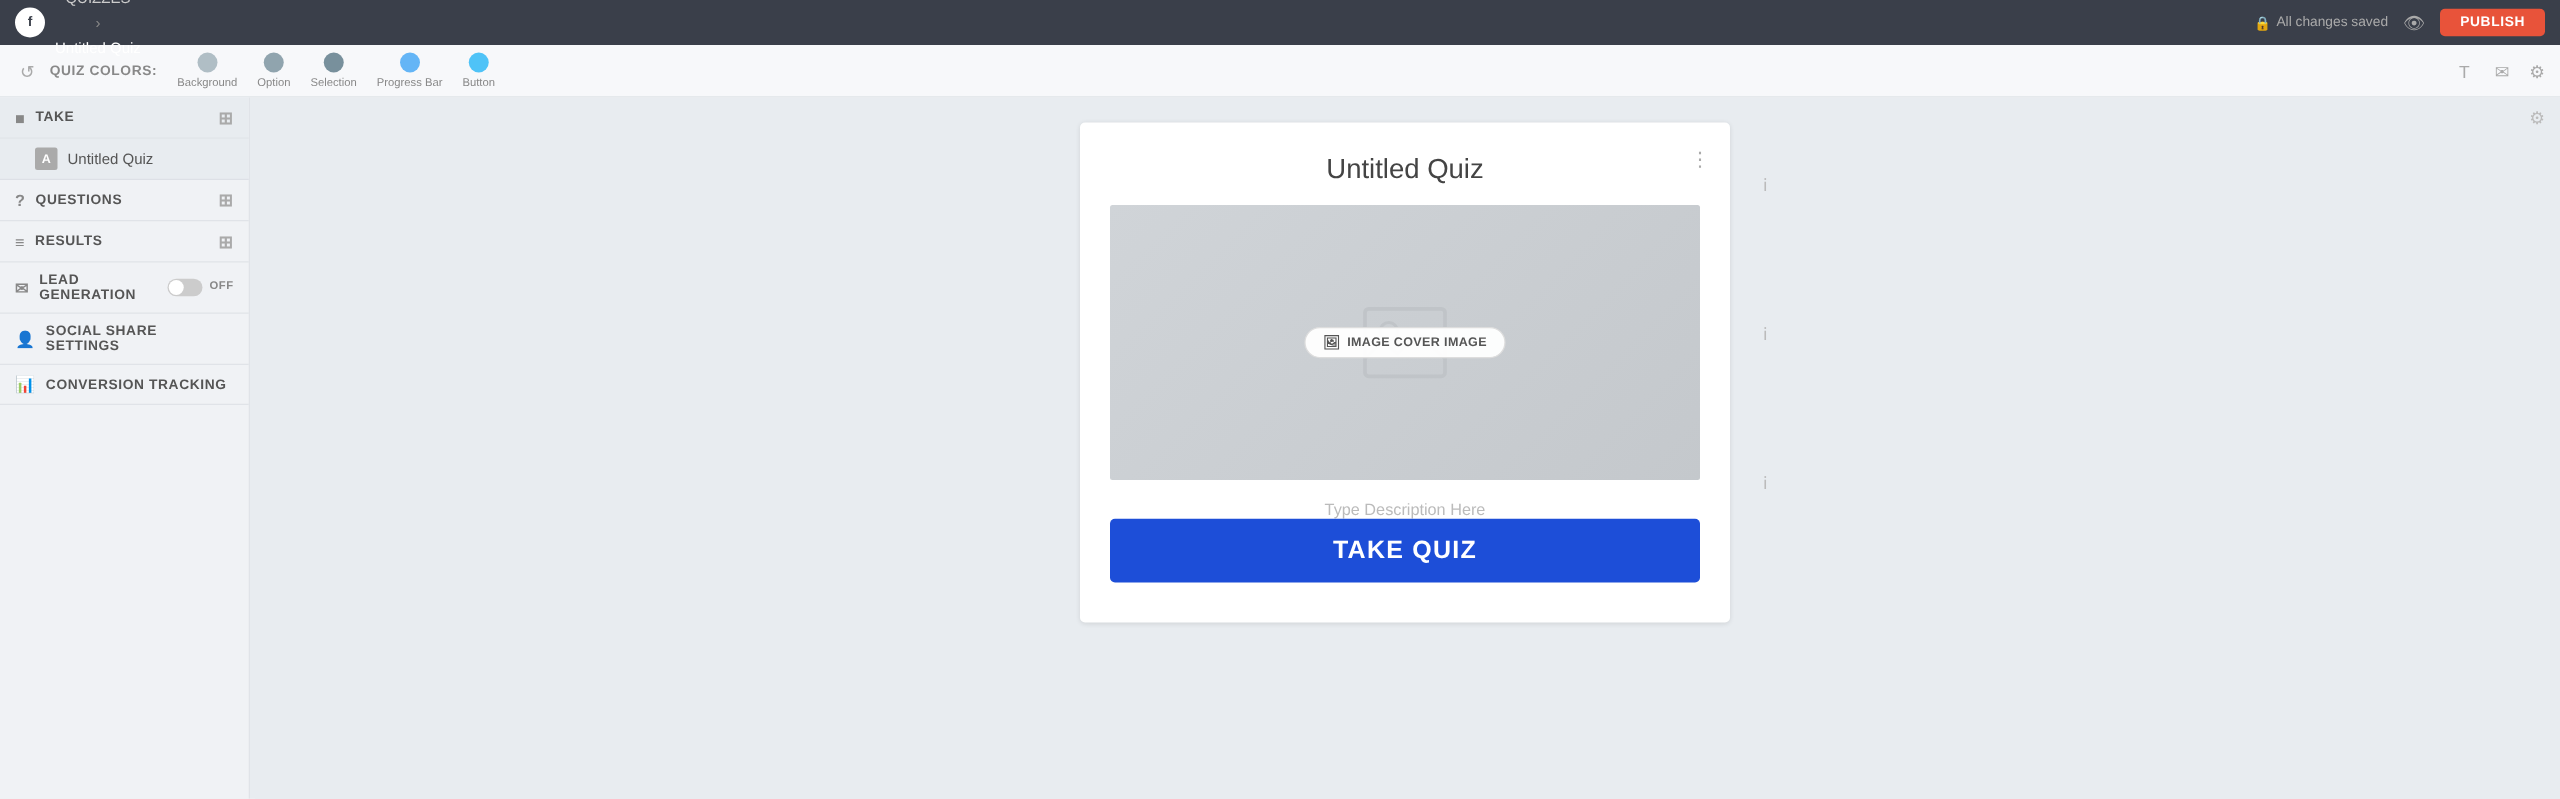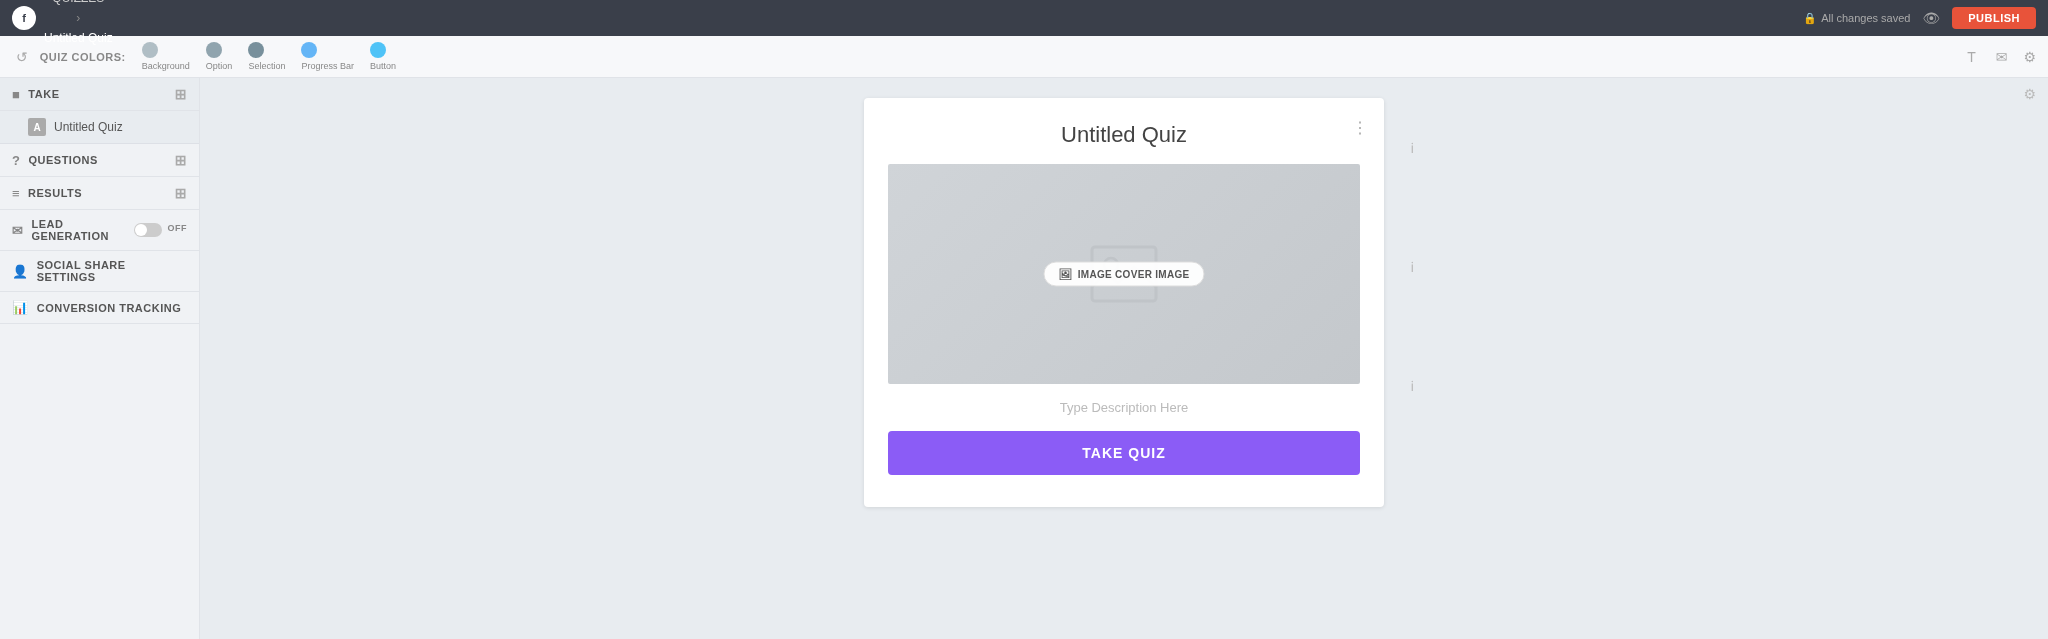--- a/index.html
+++ b/index.html
@@ -46,21 +46,21 @@
       background: #f7f8fa;
       border-bottom: 1px solid #e0e3e8;
       display: flex;
       align-items: center;
       padding: 0 12px;
       gap: 0;
     }
     .toolbar-left { display: flex; align-items: center; gap: 8px; }
     .quiz-colors-label { font-size: 11px; font-weight: 600; color: #888; margin-right: 8px; letter-spacing: 0.5px; }
     .color-swatches { display: flex; align-items: center; gap: 16px; }
-    .color-swatch-item { display: flex; flex-direction: column; align-items: flex-start; gap: 3px; cursor: pointer; }
+    .color-swatch-item { display: flex; flex-direction: column; align-items: center; gap: 3px; cursor: pointer; }
     .color-dot {
       width: 16px; height: 16px;
       border-radius: 50%;
     }
     .color-swatch-label { font-size: 9px; color: #888; }
     .toolbar-right { margin-left: auto; display: flex; align-items: center; gap: 12px; }
     .toolbar-icon { color: #aaa; font-size: 14px; cursor: pointer; padding: 4px; }
     .settings-icon-right { color: #aaa; font-size: 14px; cursor: pointer; }
 
     
@@ -186,30 +186,29 @@
       display: flex; align-items: center; gap: 5px;
       letter-spacing: 0.3px;
       white-space: nowrap;
     }
     .edit-cover-icon { font-size: 11px; }
 
     .description-text {
       text-align: center;
       color: #bbb;
       font-size: 13px;
-      margin-bottom: 16px;
     }
     .take-quiz-btn {
       width: 100%;
-      background: #8b5cf6;
+      background: #1d4ed8;
       color: white;
       border: none;
       padding: 14px;
       border-radius: 4px;
-      font-size: 14px;
+      font-size: 20px;
       font-weight: 600;
       letter-spacing: 1px;
       cursor: pointer;
     }
 
     
     .side-info-icons {
       position: absolute;
       right: -30px;
       top: 0;

